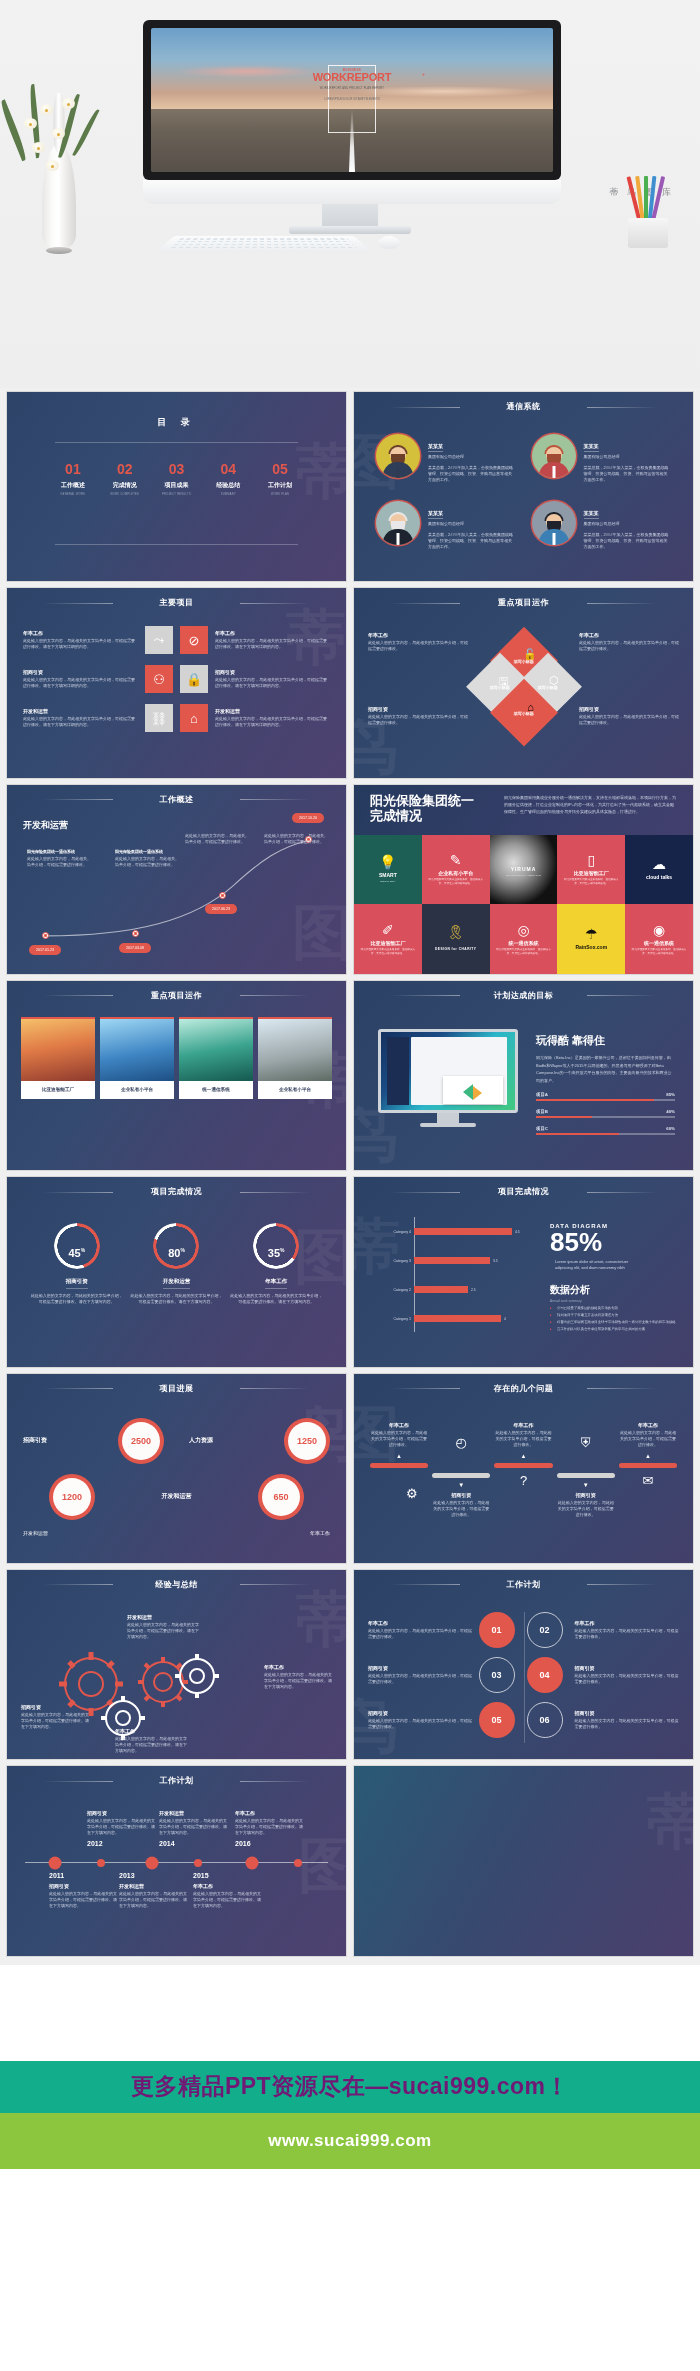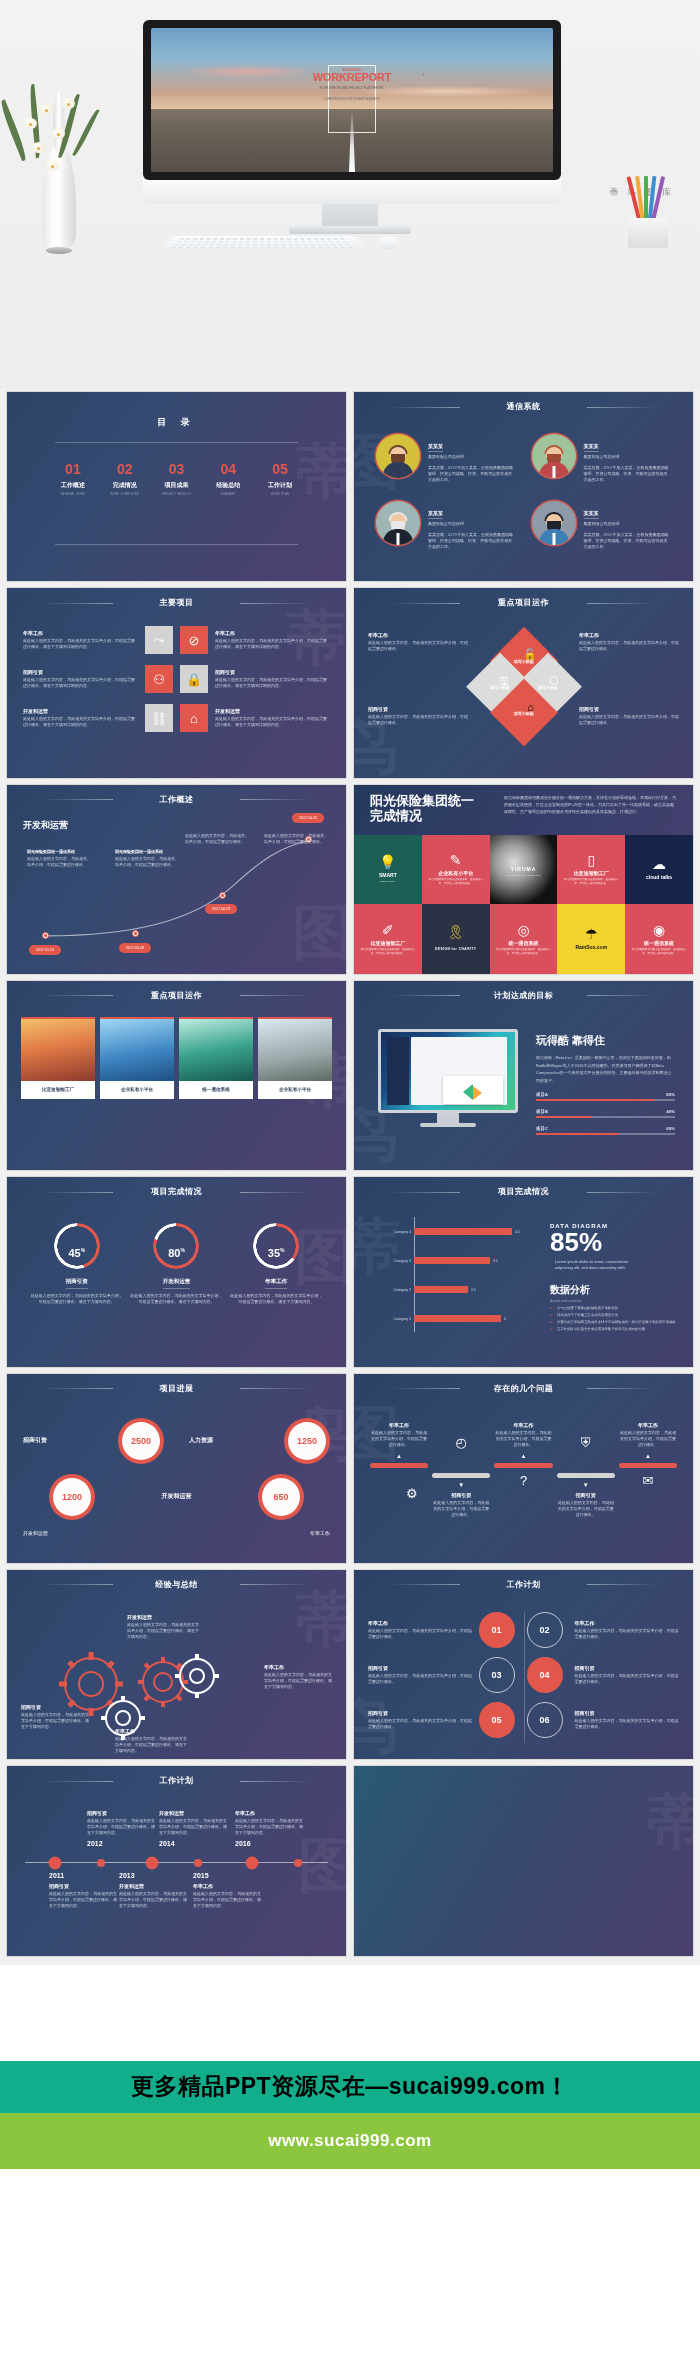--- a/index.html
+++ b/index.html
@@ -312,21 +312,21 @@
   .thx-s{ font-size:3.2px; color:#aab2c6; margin-top:7px; letter-spacing:1px; }
   .thx-tri{ color:#e2574c; font-size:8px; margin-top:8px; }
   .thx-btn{ display:inline-block; margin-top:6px; border:1px solid rgba(255,255,255,.75);
     border-radius:12px; padding:5px 16px; font-size:5px; color:#fff; position:relative; }
   .thx-btn:after{ content:""; position:absolute; left:50%; bottom:-3px; transform:translateX(-50%);
     width:28px; height:2px; background:#e2574c; }
 
   
   .gap{ height:96px; background:#fff; }
   .banner1{ background:#12ae8c; height:52px; display:flex; align-items:center; justify-content:center;
-    color:#000000; font-size:23px; font-weight:800; letter-spacing:.5px; }
+    color:#701a75; font-size:23px; font-weight:800; letter-spacing:.5px; }
   .banner2{ background:#8cc63f; height:56px; display:flex; align-items:center; justify-content:center;
     color:#fff; font-size:17px; font-weight:700; letter-spacing:.5px; }
   .gap2{ height:126px; background:#fff; }
 
   
   .wm{ position:absolute; font-family:"DejaVu Sans", sans-serif; color:rgba(255,255,255,.055);
     font-size:60px; font-weight:700; pointer-events:none; user-select:none; }
 </style>
 </head>
 <body>

